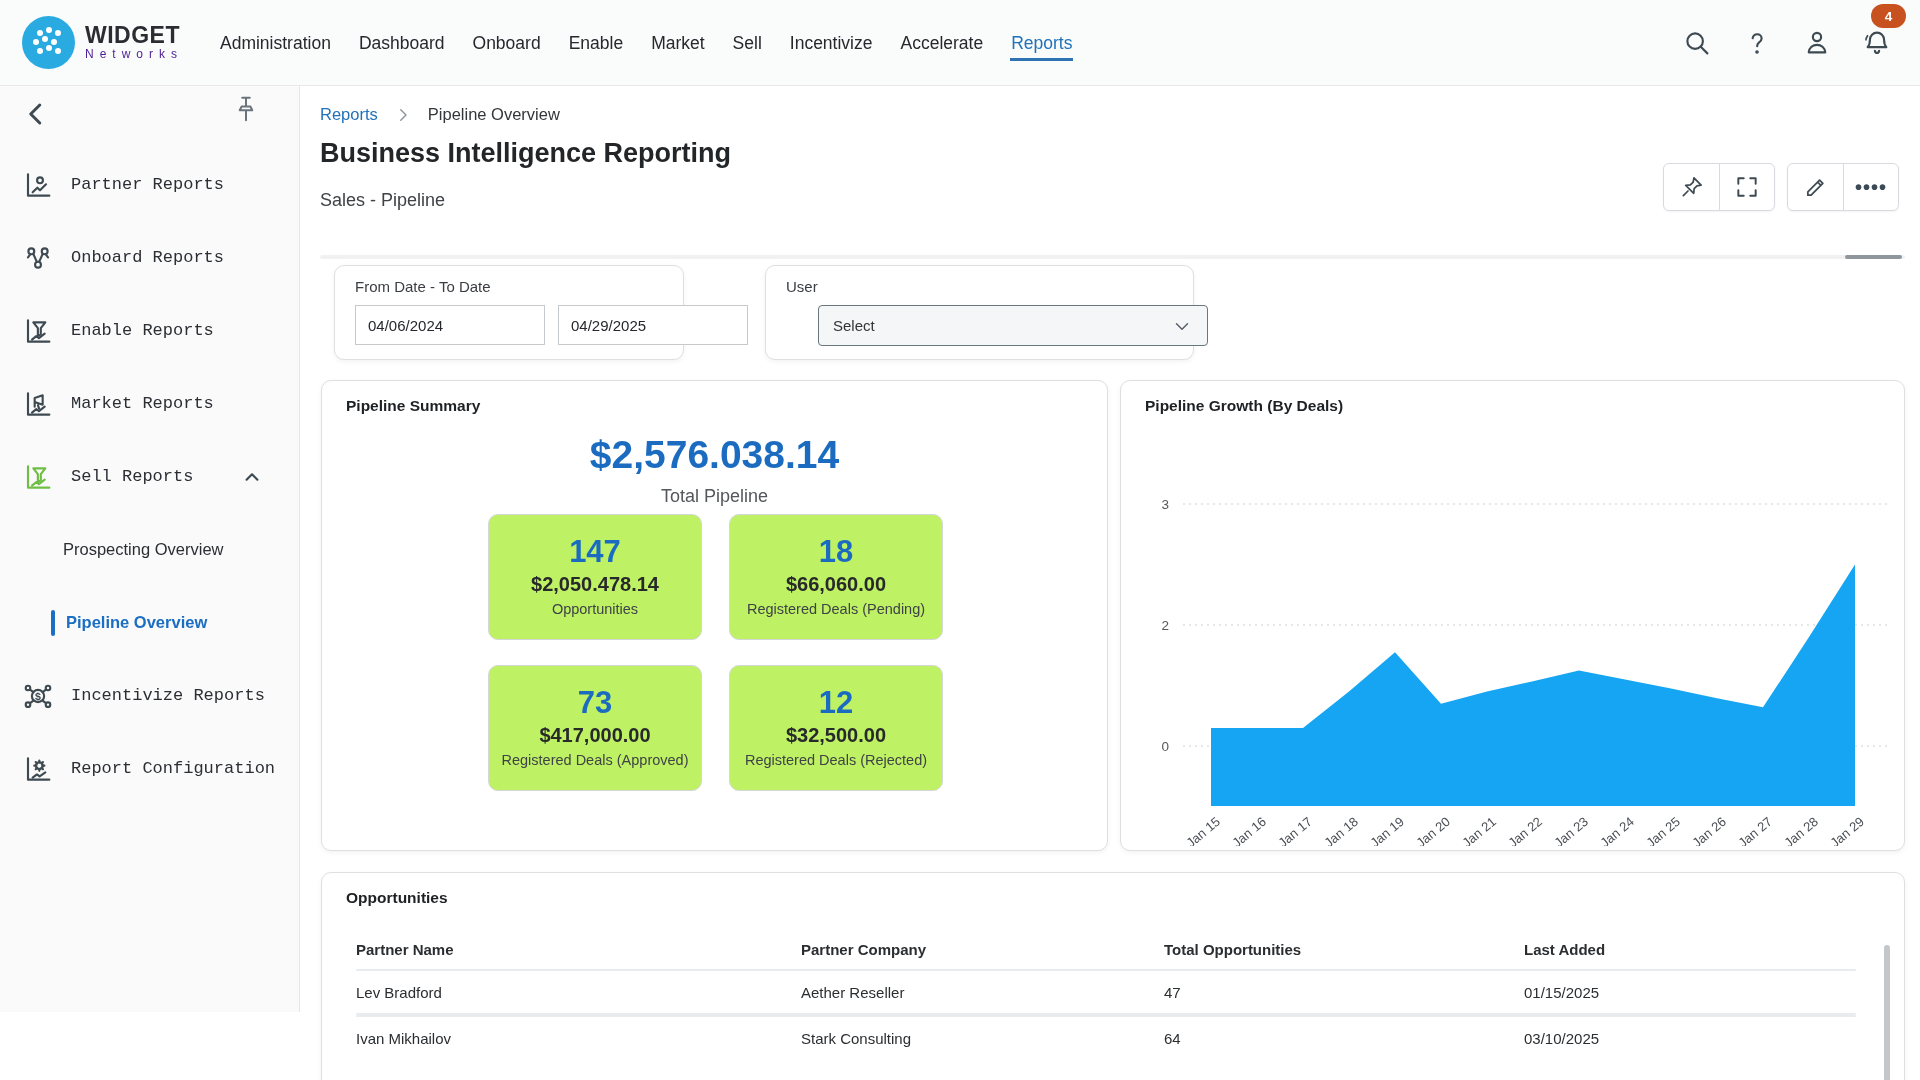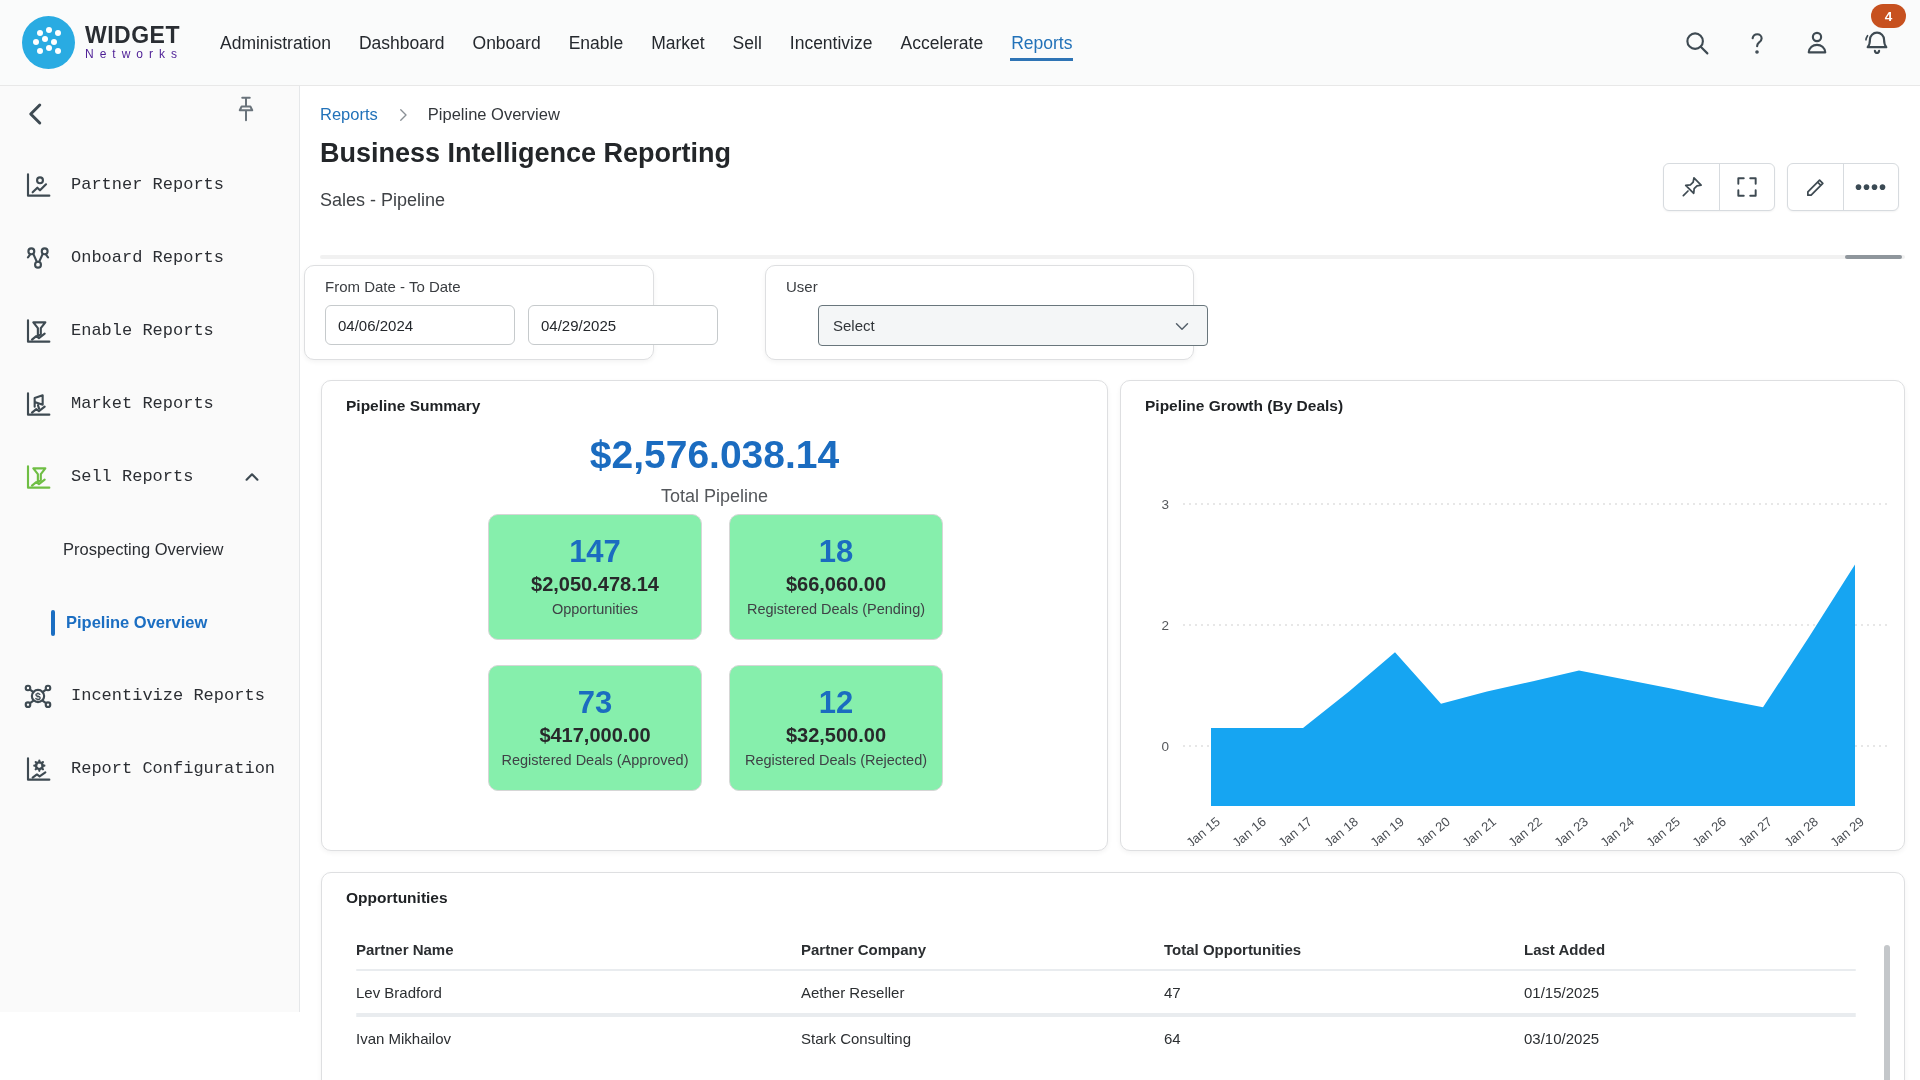--- a/index.html
+++ b/index.html
@@ -60,39 +60,39 @@
   .tb-dots { font-size:20px; letter-spacing:1px; color:#3B4A54; font-weight:700; line-height:10px; }
 
   .scroll-hint { position:absolute; left:20px; top:169px; width:1585px; height:4px; background:#F1F1F1; border-radius:2px; }
   .scroll-hint .thumb { position:absolute; right:3px; top:0; width:57px; height:4px; background:#8F969C; border-radius:2px; }
 
   .card { position:absolute; background:#fff; border:1px solid #DEDFE1; border-radius:10px;
           box-shadow:0 2px 5px rgba(0,0,0,.05); }
   .card-title { position:absolute; left:24px; top:16px; font-size:15.5px; font-weight:700; color:#1E2124; }
 
   
-  .filter-card-date { left:4px; top:179px; width:350px; height:95px;padding-left:40px; }
+  .filter-card-date { left:34px; top:179px; width:350px; height:95px;padding-left:40px; }
   .filter-card-user { left:465px; top:179px; width:429px; height:95px; }
   .filter-label { position:absolute; left:20px; top:12px; font-size:15px; color:#3A3D41; }
   .filter-inputs { position:absolute; left:20px; top:39px; display:flex; gap:13px; }
-  .date-input { width:190px; height:40px; border:1px solid #C6CACC; border-radius:6px; background:#fff;
+  .date-input { width:190px; height:40px; border:1px solid #C6CACC; border-radius:0; background:#fff;
                 font-size:15px; color:#25282c; padding:0 12px; font-family:"Liberation Sans",sans-serif; }
   .user-select { position:absolute; left:20px; top:39px; width:390px; height:41px; background:#F4F6F7;
                  border:1px solid #69767C; border-radius:4px; display:flex; align-items:center;
                  justify-content:space-between; padding:0 14px; font-size:15px; color:#303438; cursor:pointer;margin-left:32px; }
 
   
   .summary-card { left:21px; top:294px; width:787px; height:471px;padding-left:28px; }
   .sum-total { position:absolute; left:0; top:52px; width:100%; text-align:center;
                font-size:39px; font-weight:700; color:#1B6CC0; }
   .sum-total-label { position:absolute; left:0; top:105px; width:100%; text-align:center;
                font-size:18px; color:#54575B; }
   .tiles { position:absolute; left:166px; top:133px; display:grid;
            grid-template-columns:214px 214px; grid-auto-rows:126px; gap:25px 27px; }
-  .tile { border:1px solid #D6D6D6; border-radius:10px; background:#86efac; display:flex; flex-direction:column;
+  .tile { border:1px solid #D6D6D6; border-radius:10px; background:#bef264; display:flex; flex-direction:column;
           align-items:center; justify-content:center; text-align:center; padding:4px 6px; }
   .tile-count { font-size:31px; font-weight:700; color:#1B6CC0; line-height:36px; }
   .tile-amount { font-size:20px; font-weight:600; color:#28292B; line-height:28px; }
   .tile-label { font-size:14.5px; color:#3F4246; line-height:22px; }
 
   
   .chart-card { left:820px; top:294px; width:785px; height:471px; }
   .chart-svg { position:absolute; left:10px; top:90px; }
 
   

